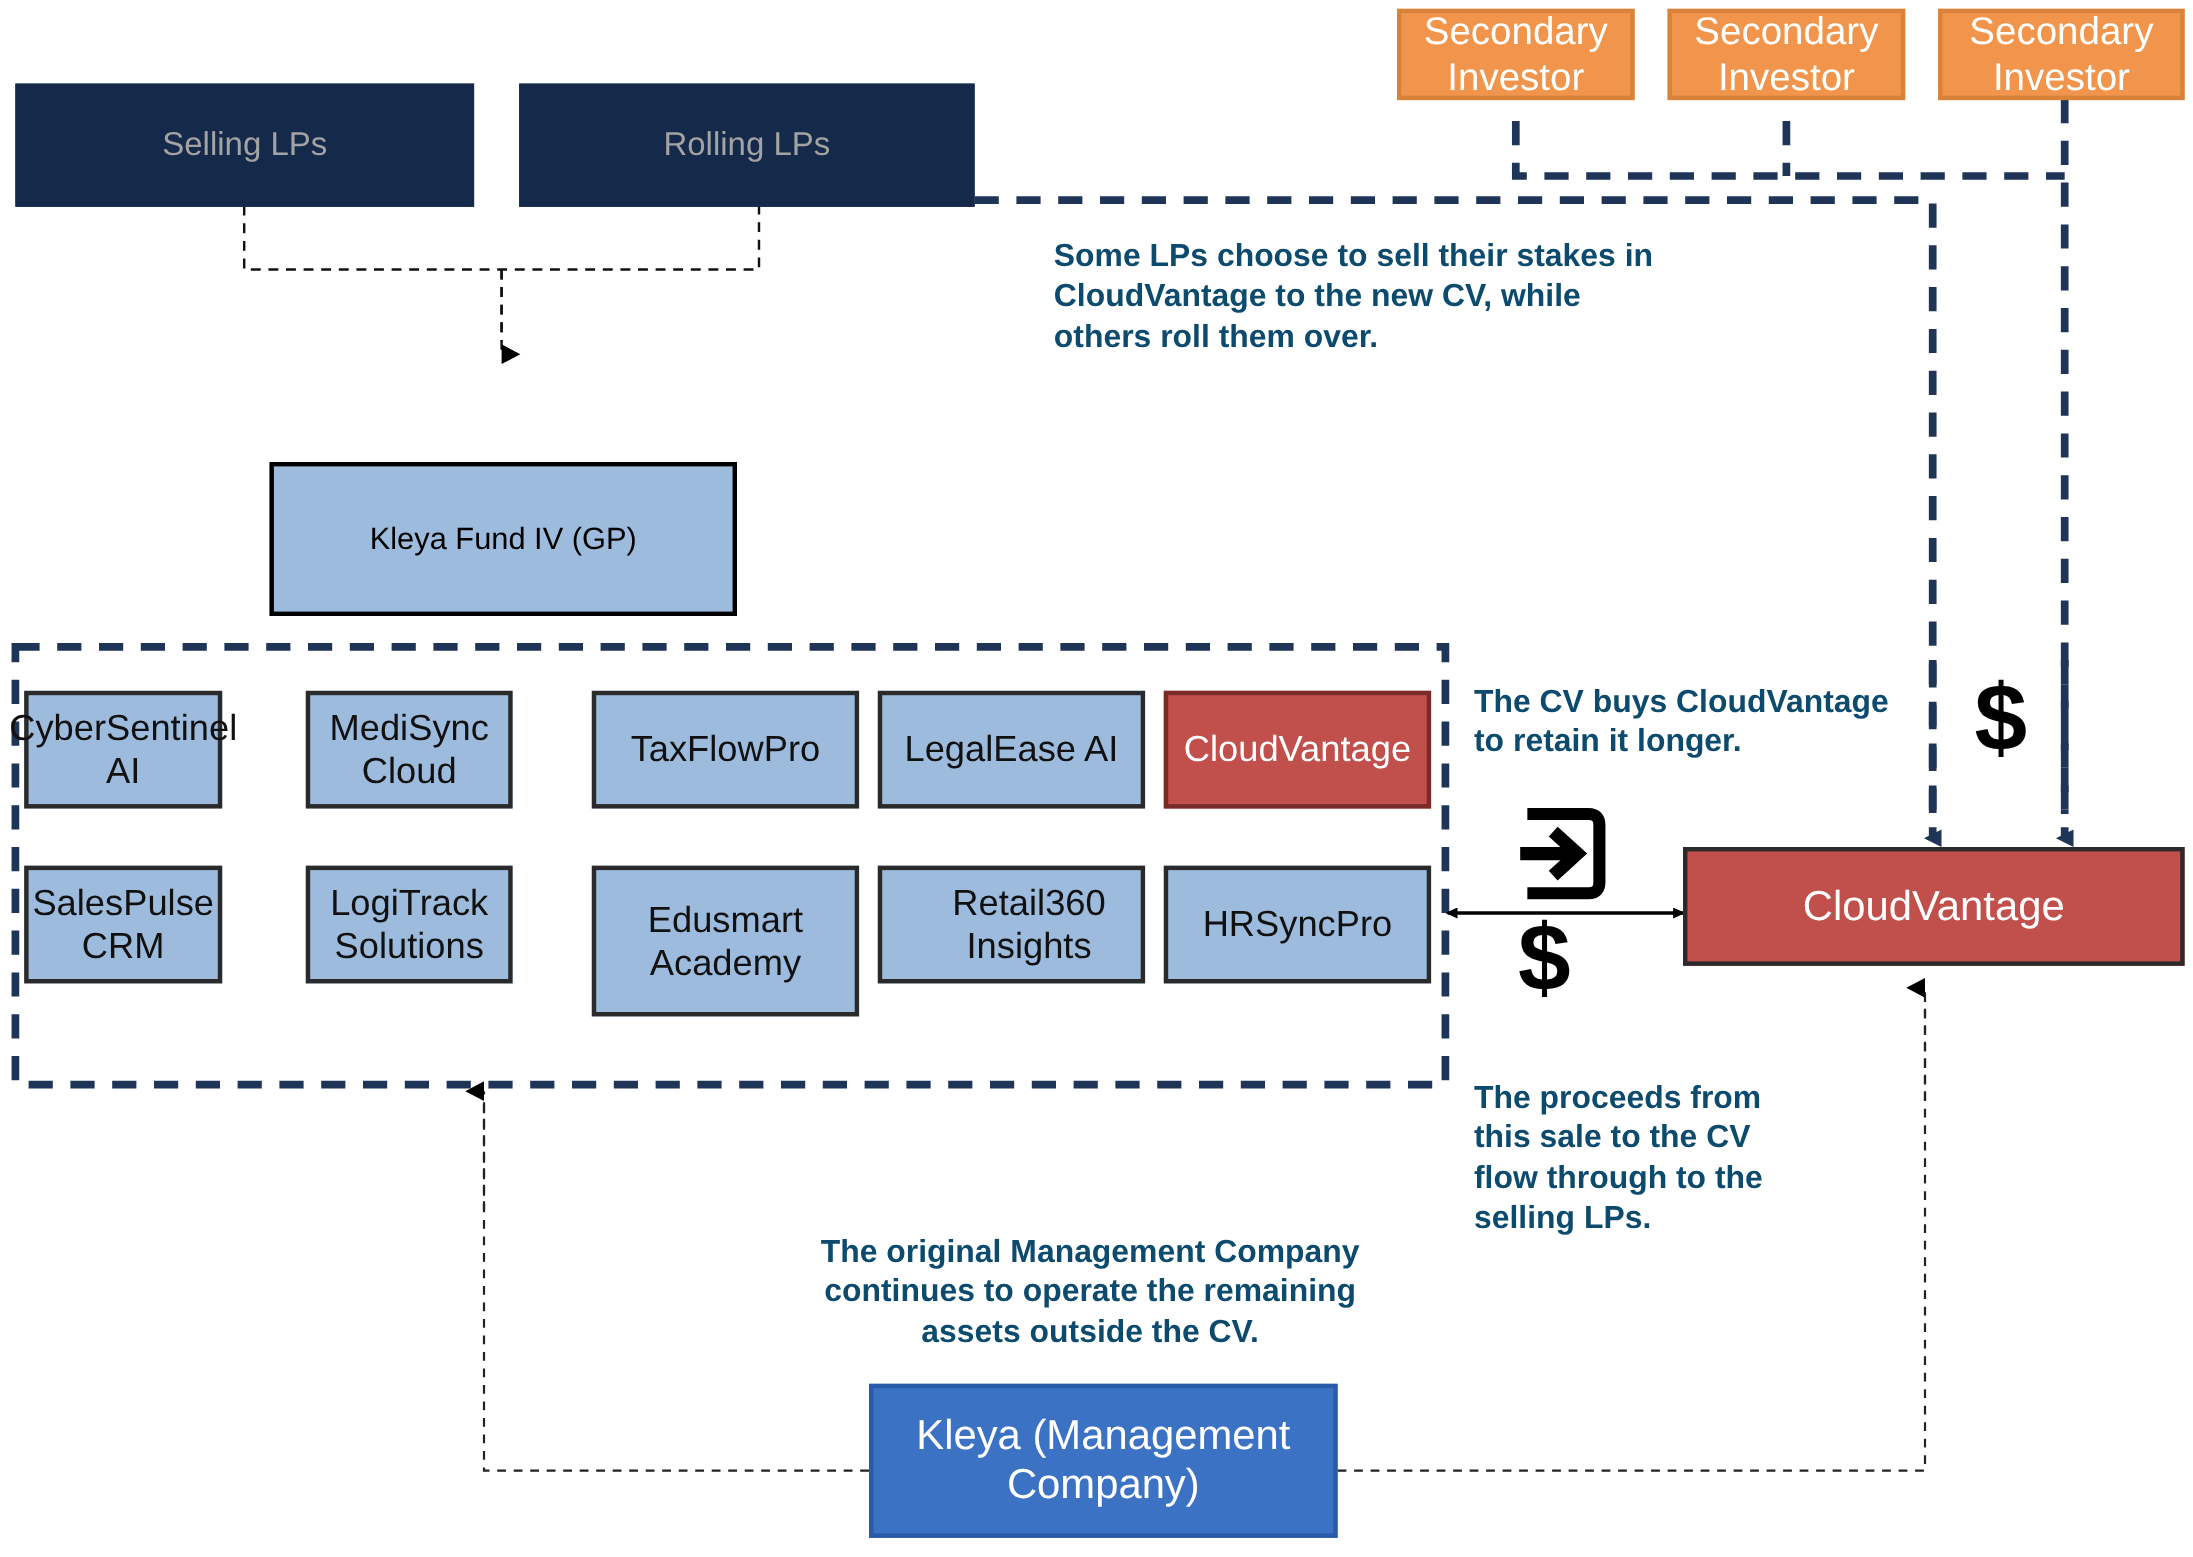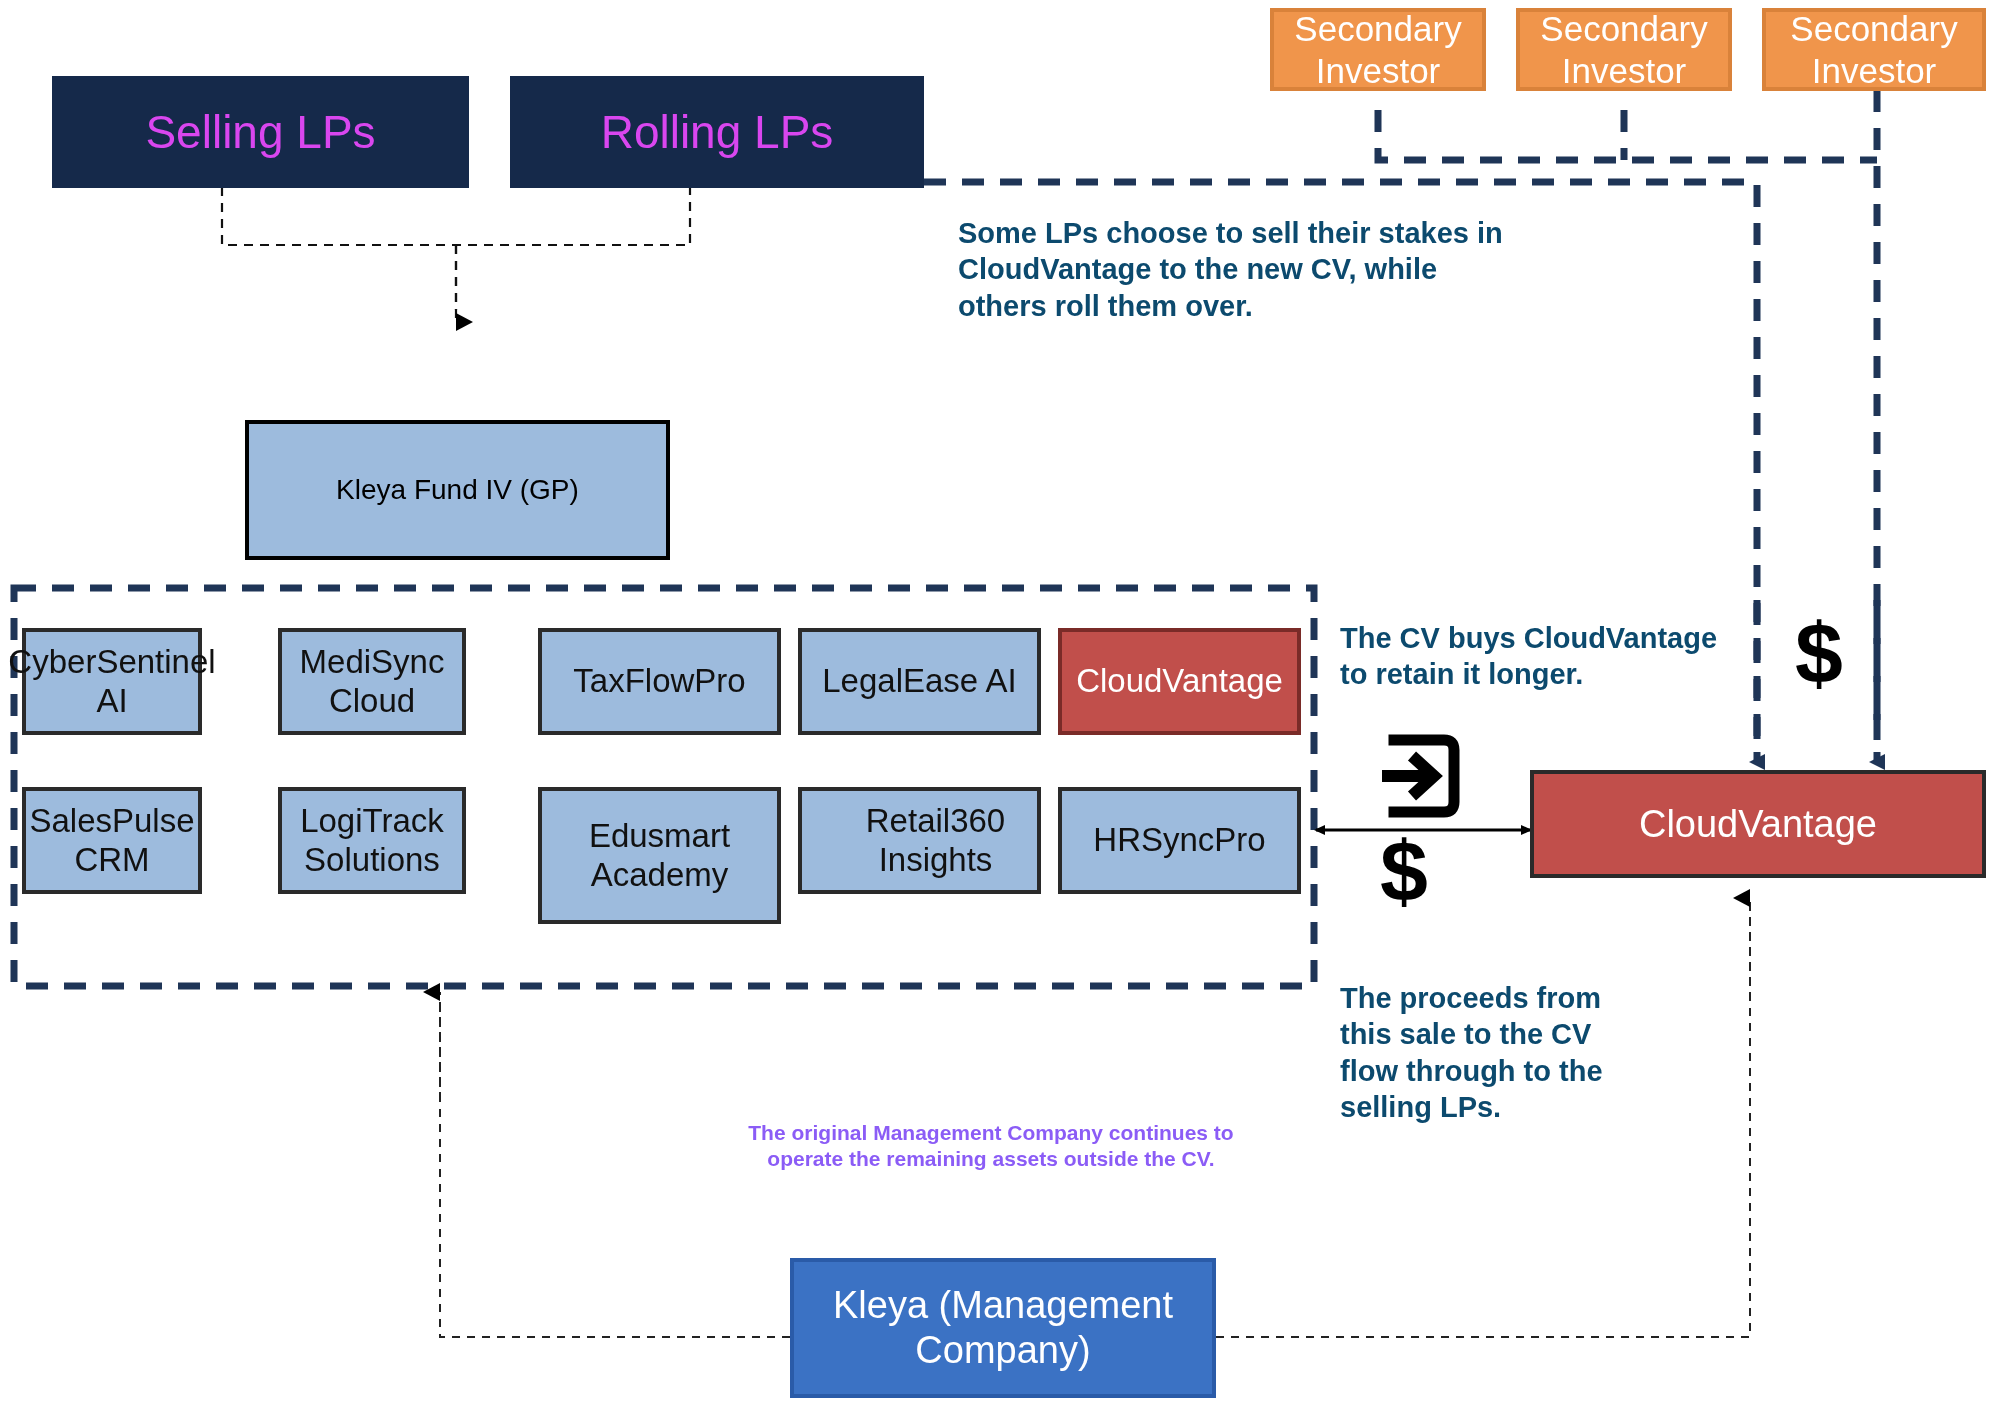--- a/index.html
+++ b/index.html
@@ -5,31 +5,31 @@
   html,body{margin:0;padding:0;background:#ffffff;}
   body{width:1994px;height:1415px;position:relative;overflow:hidden;
        font-family:"Liberation Sans",sans-serif;}
   #stage{position:absolute;inset:0;width:1994px;height:1415px;}
 
   .box{position:absolute;box-sizing:border-box;display:flex;align-items:center;
        justify-content:center;text-align:center;line-height:1.18;
        border:4px solid #b91c1c;}
   .box span{display:block;padding:0 8px;}
 
-  .navy{background:#15294a;border-color:#15294a;color:#d946ef;font-size:46px;margin-left:38px;}
+  .navy{background:#15294a;border-color:#15294a;color:#a3a3a3;font-size:30px;}
   .orange{background:#f0954b;border-color:#d9823a;color:#ffffff;font-size:35px;}
   .lightblue{background:#9dbbdd;border-color:#000;color:#000;font-size:28px;}
   .portfolio{background:#9dbbdd;border-color:#2a2a2a;color:#111;font-size:33px;}
   .red{background:#c14f4b;border-color:#7a2b28;color:#ffffff;font-size:33px;}
   .redbig{background:#c14f4b;border-color:#2a2a2a;color:#ffffff;font-size:38px;}
   .bluemgmt{background:#3b72c4;border-color:#2a5ba8;color:#ffffff;font-size:38px;}
 
   .note{position:absolute;font-weight:bold;line-height:1.25;}
   .note-red{color:#0c4a6e;font-size:29px;}
-  .note-black{color:#8b5cf6;font-size:21px;text-align:center;}
+  .note-black{color:#0c4a6e;font-size:29px;text-align:center;}
 
   .dollar{position:absolute;color:#000;font-weight:bold;font-size:86px;
           line-height:1;font-family:"Liberation Sans",sans-serif;}
 
   .enter-icon{position:absolute;}
 
   svg.wires{position:absolute;left:0;top:0;width:1994px;height:1415px;
             pointer-events:none;}
 </style>
 </head>

